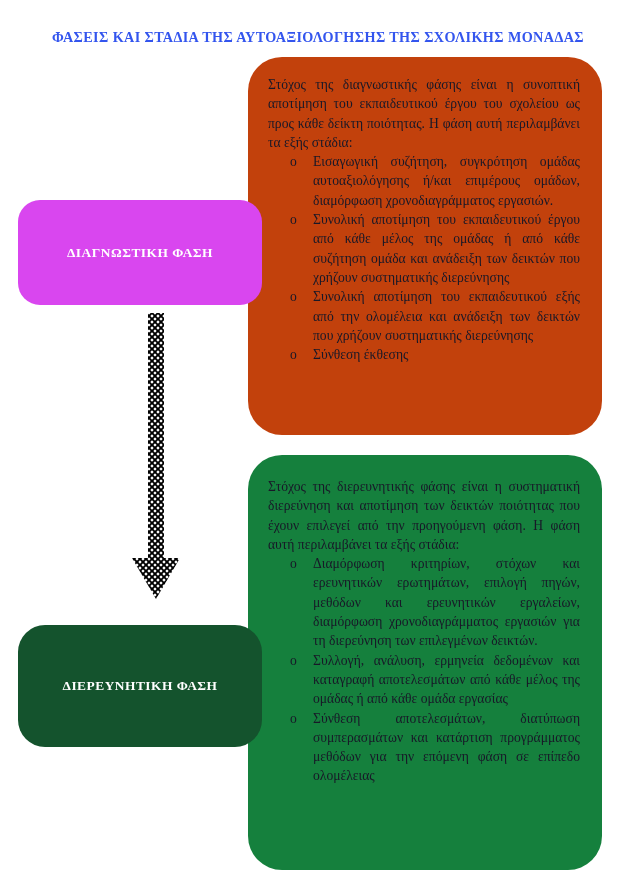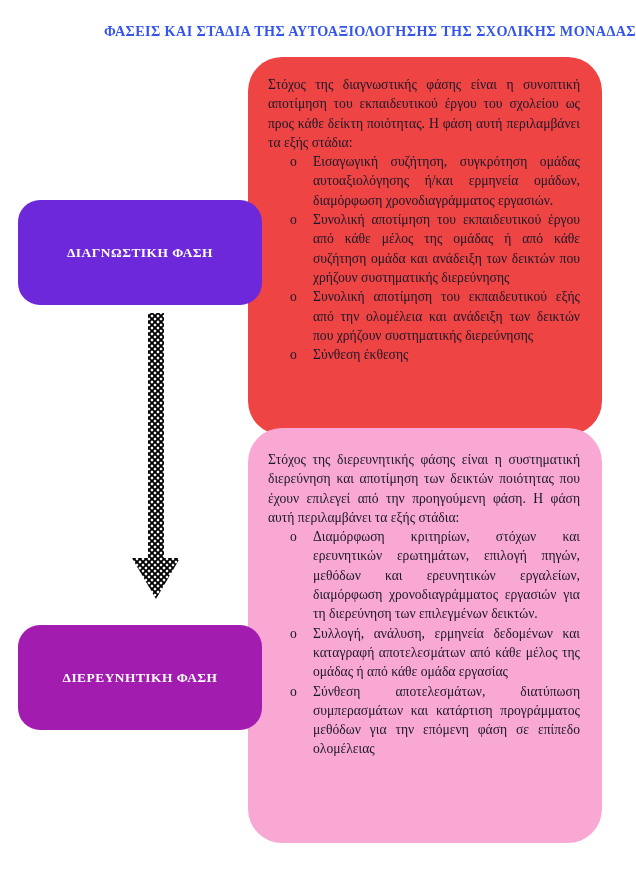--- a/index.html
+++ b/index.html
@@ -17,50 +17,50 @@
 
   #page-root {
     position: absolute;
     inset: 0;
   }
 
   
   .title {
     position: absolute;
     left: 0;
-    top: 23px;
+    top: 29px;
     width: 636px;
-    text-align: right;
+    text-align: center;
     font-family: "Liberation Serif", "DejaVu Serif", serif;
     font-weight: bold;
     font-size: 14.2px;
     letter-spacing: 0.4px;
     color: #3355ee;
     white-space: nowrap;
   }
 
   
   .panel {
     position: absolute;
     box-sizing: border-box;
   }
   .panel-green {
     left: 248px;
     top: 57px;
     width: 354px;
     height: 378px;
-    background: #ef4444;
+    background: #c2410c;
     border-radius: 34px;
   }
   .panel-blue {
     left: 248px;
-    top: 428px;
+    top: 455px;
     width: 354px;
     height: 415px;
-    background: #f9a8d4;
+    background: #15803d;
     border-radius: 34px;
   }
 
   .panel-inner {
     position: absolute;
     left: 20px;
     right: 22px;
     top: 18px;
   }
   .panel-blue .panel-inner { top: 22px; }
@@ -114,28 +114,29 @@
     font-weight: bold;
     font-size: 13.4px;
     letter-spacing: 0.5px;
     text-align: center;
   }
   .phase-diagnostic {
     left: 18px;
     top: 200px;
     width: 244px;
     height: 105px;
-    background: #6d28d9;
+    background: #d946ef;
   }
   .phase-research {
     left: 18px;
     top: 625px;
     width: 244px;
-    height: 105px;
-    background: #a21caf;
+    height: 122px;
+    background: #14532d;
+    border-radius: 27px;
   }
 
   
   .arrow-wrap {
     position: absolute;
     left: 128px;
     top: 313px;
     width: 56px;
     height: 292px;
   }
@@ -147,21 +148,21 @@
 <div id="page-root">
 
   <div class="title">ΦΑΣΕΙΣ ΚΑΙ ΣΤΑΔΙΑ ΤΗΣ ΑΥΤΟΑΞΙΟΛΟΓΗΣΗΣ ΤΗΣ ΣΧΟΛΙΚΗΣ ΜΟΝΑΔΑΣ</div>
 
   <div class="panel panel-green">
     <div class="panel-inner">
       <p class="lead">Στόχος της διαγνωστικής φάσης είναι η συνοπτική αποτίμηση του εκπαιδευτικού έργου του σχολείου ως προς κάθε δείκτη ποιότητας. Η φάση αυτή περιλαμβάνει τα εξής στάδια:</p>
       <ul class="bullets">
         <li>
           <span class="marker">o</span>
-          <span class="txt">Εισαγωγική συζήτηση, συγκρότηση ομάδας αυτοαξιολόγησης ή/και ερμηνεία ομάδων, διαμόρφωση χρονοδιαγράμματος εργασιών.</span>
+          <span class="txt">Εισαγωγική συζήτηση, συγκρότηση ομάδας αυτοαξιολόγησης ή/και επιμέρους ομάδων, διαμόρφωση χρονοδιαγράμματος εργασιών.</span>
         </li>
         <li>
           <span class="marker">o</span>
           <span class="txt">Συνολική αποτίμηση του εκπαιδευτικού έργου από κάθε μέλος της ομάδας ή από κάθε συζήτηση ομάδα και ανάδειξη των δεικτών που χρήζουν συστηματικής διερεύνησης</span>
         </li>
         <li>
           <span class="marker">o</span>
           <span class="txt">Συνολική αποτίμηση του εκπαιδευτικού εξής από την ολομέλεια και ανάδειξη των δεικτών που χρήζουν συστηματικής διερεύνησης</span>
         </li>
         <li>

